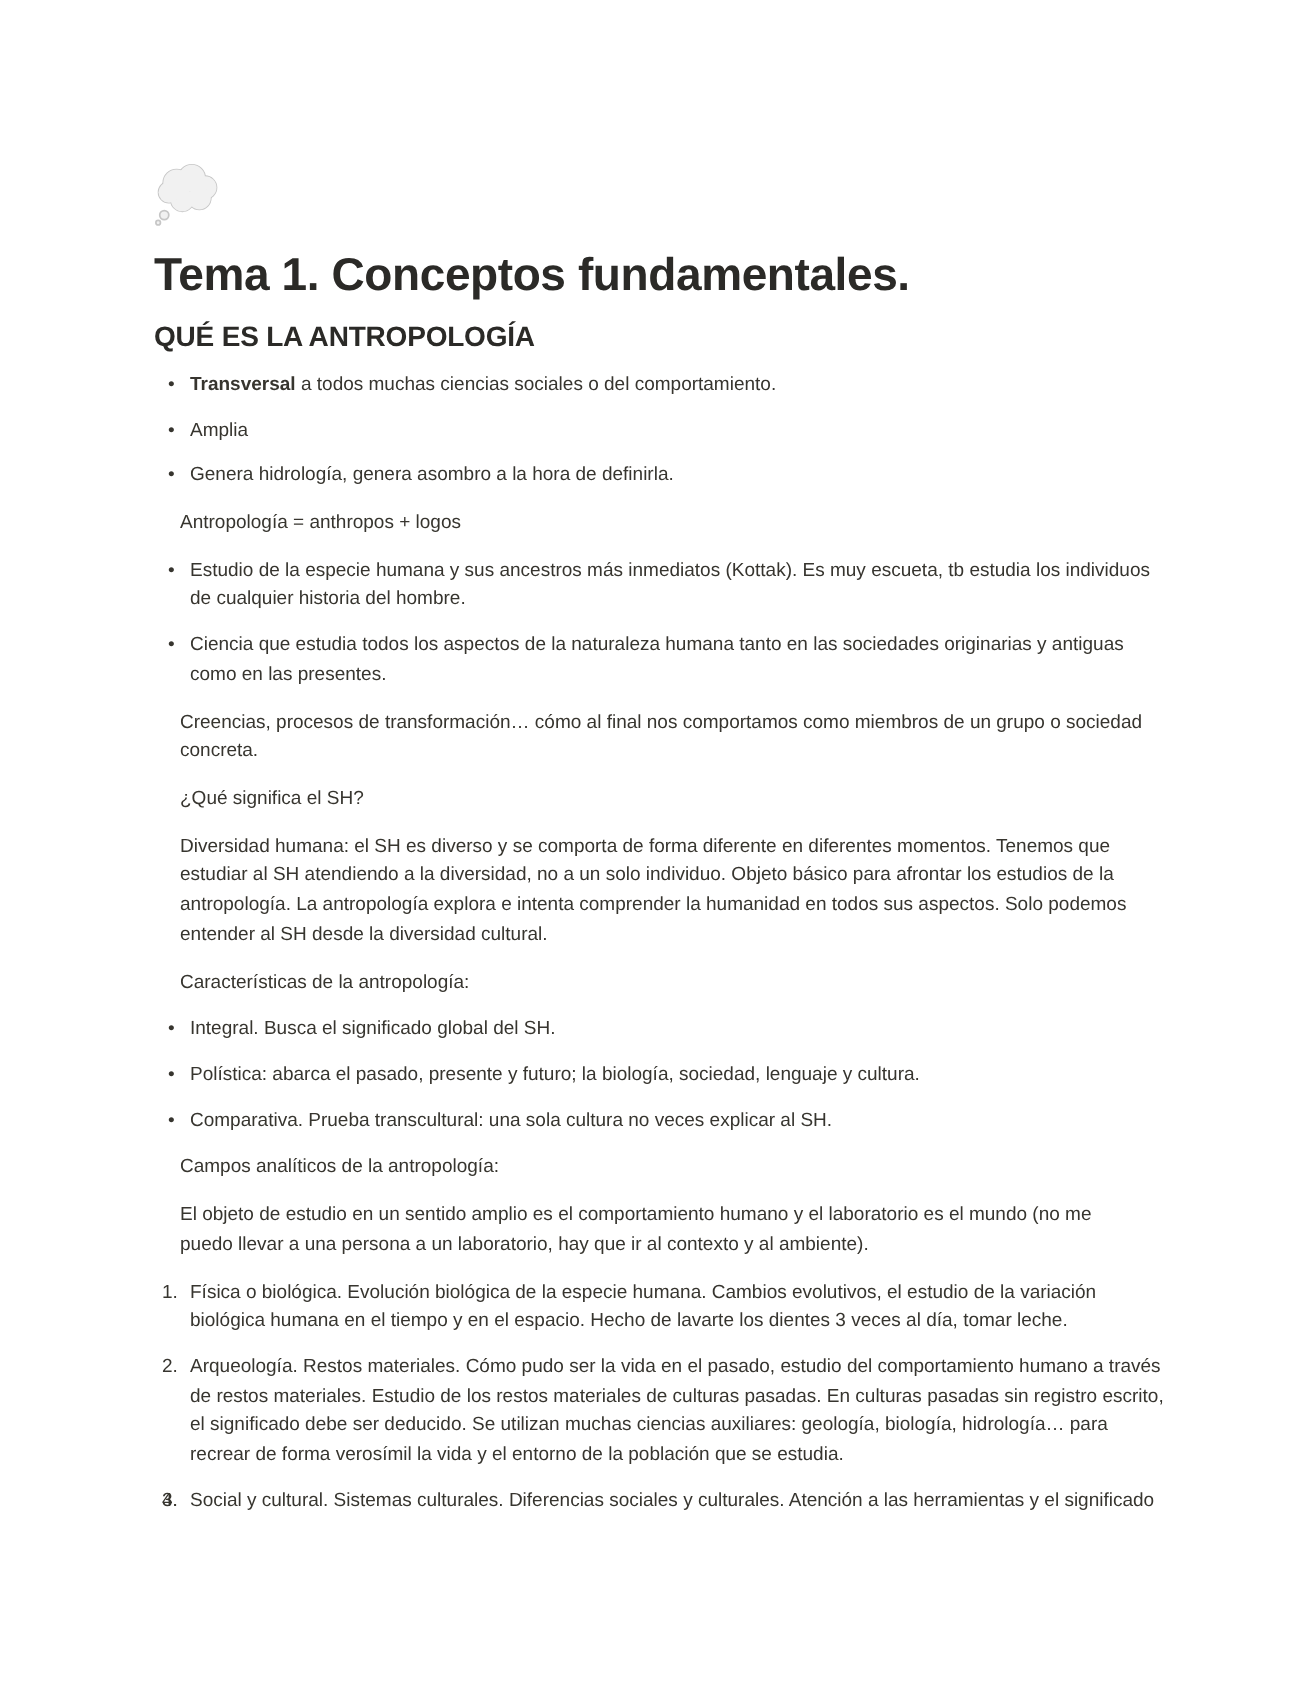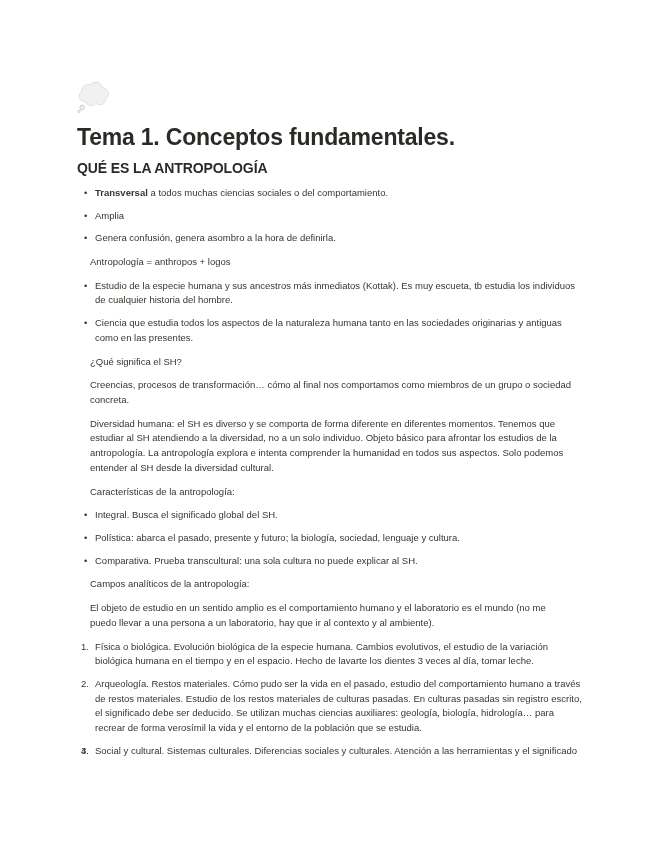--- a/index.html
+++ b/index.html
@@ -117,54 +117,54 @@
       <li>
         <span class="bullet-marker">•</span>
         <span class="bold">Transversal</span><span> a todos muchas ciencias sociales o del comportamiento.</span>
       </li>
       <li>
         <span class="bullet-marker">•</span>
         <span>Amplia</span>
       </li>
       <li>
         <span class="bullet-marker">•</span>
-        <span>Genera confusión, genera asombro a la hora de definirla.</span>
+        <span>Genera hidrología, genera asombro a la hora de definirla.</span>
       </li>
     </ul>
 
     <p>Antropología = anthropos + logos</p>
 
     <ul class="bullets">
       <li>
         <span class="bullet-marker">•</span>
         <span>Estudio de la especie humana y sus ancestros más inmediatos (Kottak). Es muy escueta, tb estudia los individuos de cualquier historia del hombre.</span>
       </li>
       <li>
         <span class="bullet-marker">•</span>
         <span>Ciencia que estudia todos los aspectos de la naturaleza humana tanto en las sociedades originarias y antiguas como en las presentes.</span>
       </li>
     </ul>
 
+    <p>Creencias, procesos de transformación… cómo al final nos comportamos como miembros de un grupo o sociedad concreta.</p>
     <p>¿Qué significa el SH?</p>
-    <p>Creencias, procesos de transformación… cómo al final nos comportamos como miembros de un grupo o sociedad concreta.</p>
     <p>Diversidad humana: el SH es diverso y se comporta de forma diferente en diferentes momentos. Tenemos que estudiar al SH atendiendo a la diversidad, no a un solo individuo. Objeto básico para afrontar los estudios de la antropología. La antropología explora e intenta comprender la humanidad en todos sus aspectos. Solo podemos entender al SH desde la diversidad cultural.</p>
     <p>Características de la antropología:</p>
 
     <ul class="bullets">
       <li>
         <span class="bullet-marker">•</span>
         <span>Integral. Busca el significado global del SH.</span>
       </li>
       <li>
         <span class="bullet-marker">•</span>
         <span>Polística: abarca el pasado, presente y futuro; la biología, sociedad, lenguaje y cultura.</span>
       </li>
       <li>
         <span class="bullet-marker">•</span>
-        <span>Comparativa. Prueba transcultural: una sola cultura no puede explicar al SH.</span>
+        <span>Comparativa. Prueba transcultural: una sola cultura no veces explicar al SH.</span>
       </li>
     </ul>
 
     <p>Campos analíticos de la antropología:</p>
     <p>El objeto de estudio en un sentido amplio es el comportamiento humano y el laboratorio es el mundo (no me puedo llevar a una persona a un laboratorio, hay que ir al contexto y al ambiente).</p>
 
     <ol class="numbered">
       <li>
         <span class="num-marker">1.</span>
         <span>Física o biológica. Evolución biológica de la especie humana. Cambios evolutivos, el estudio de la variación biológica humana en el tiempo y en el espacio. Hecho de lavarte los dientes 3 veces al día, tomar leche.</span>

